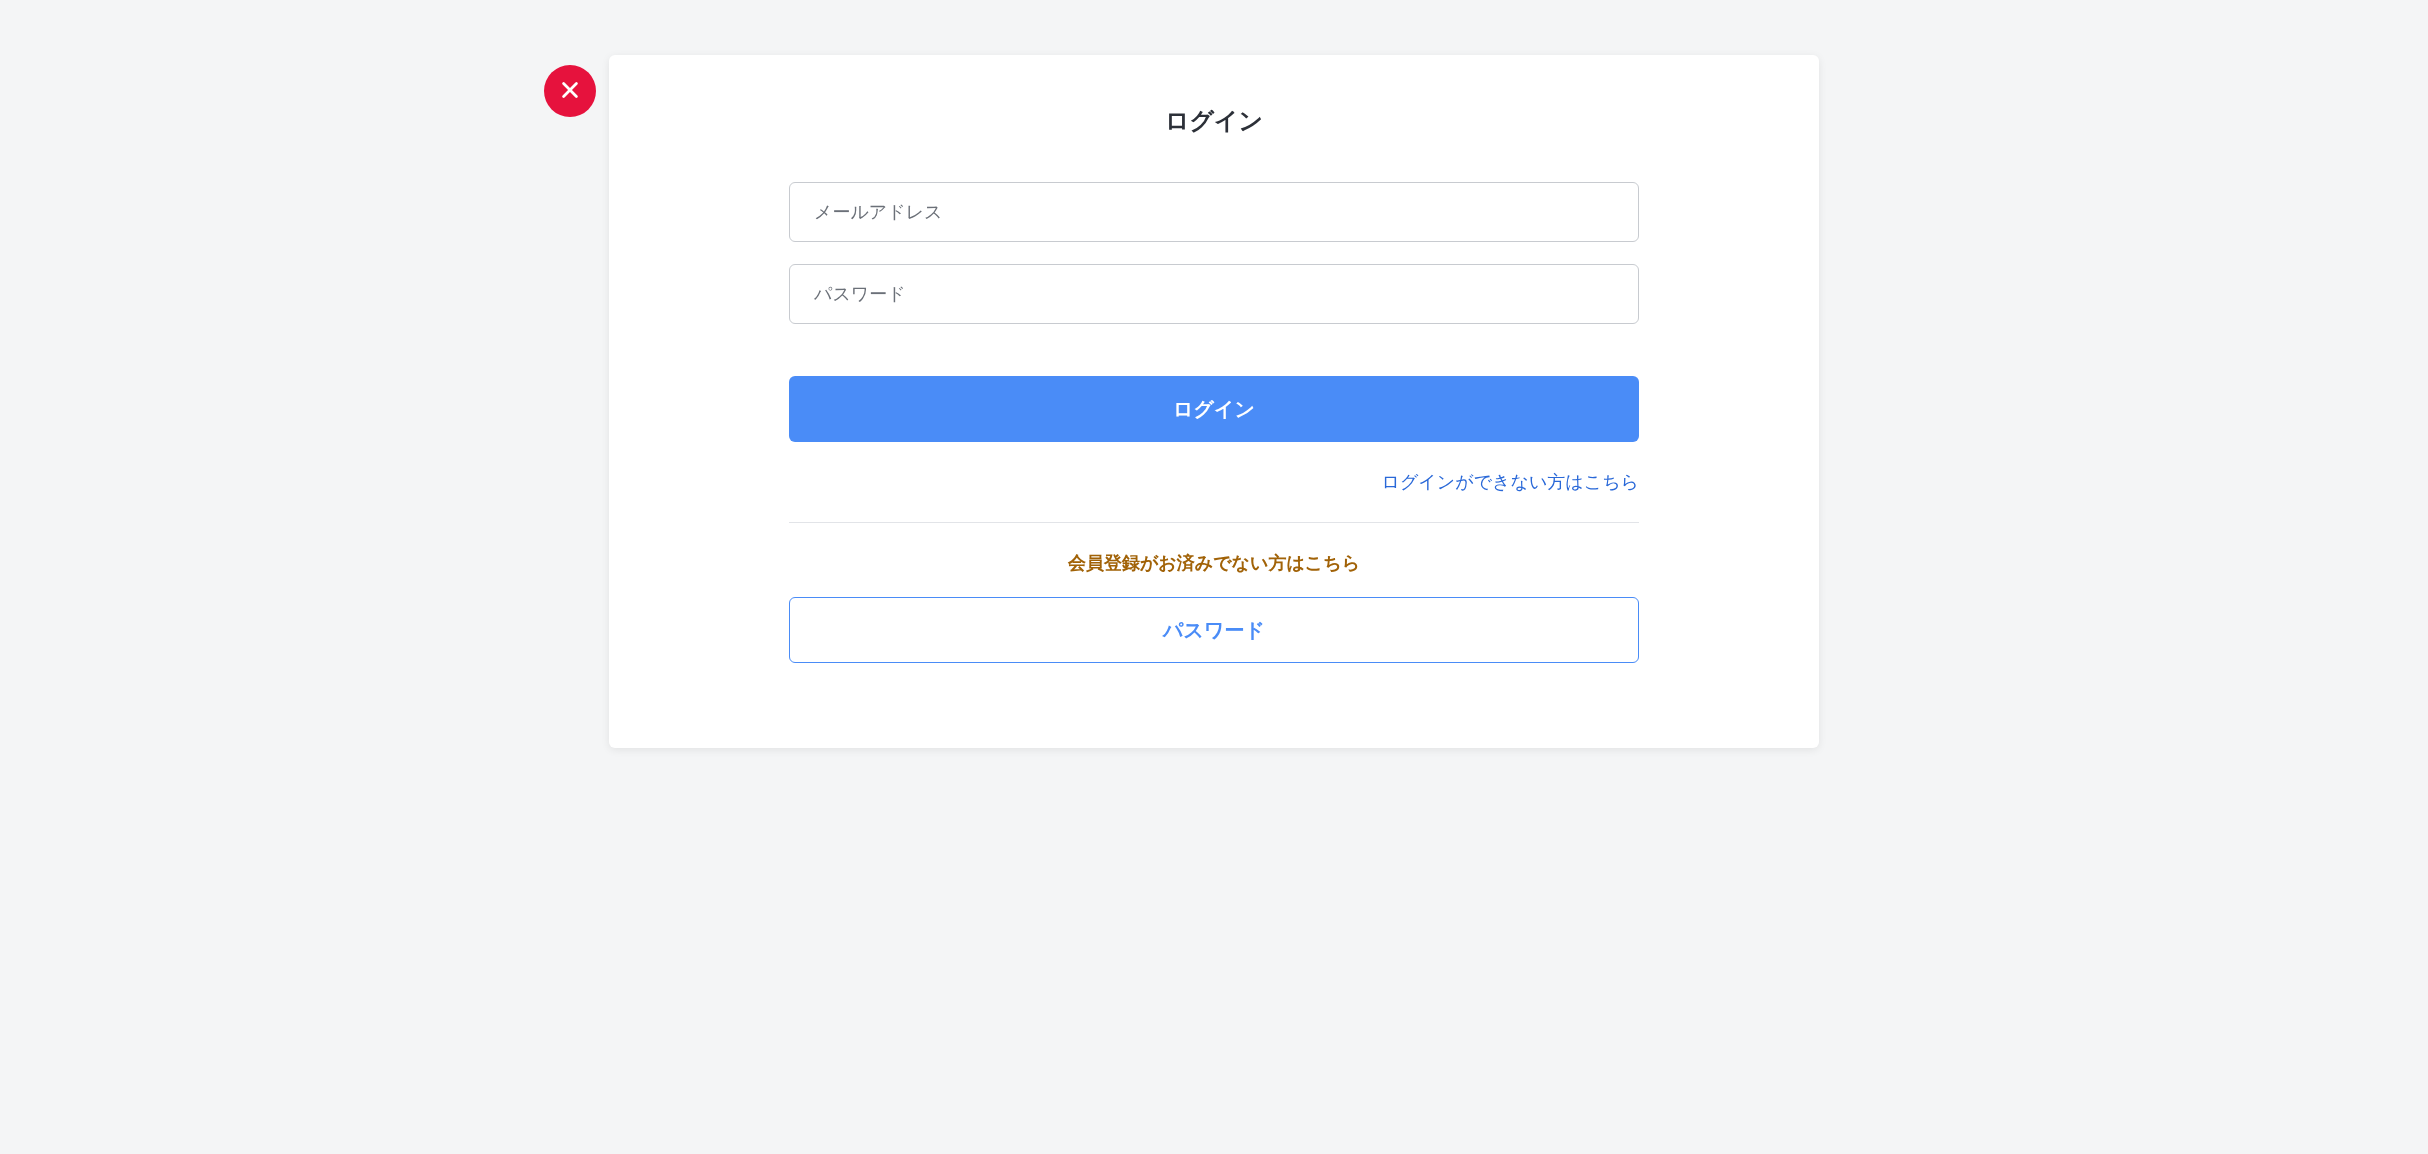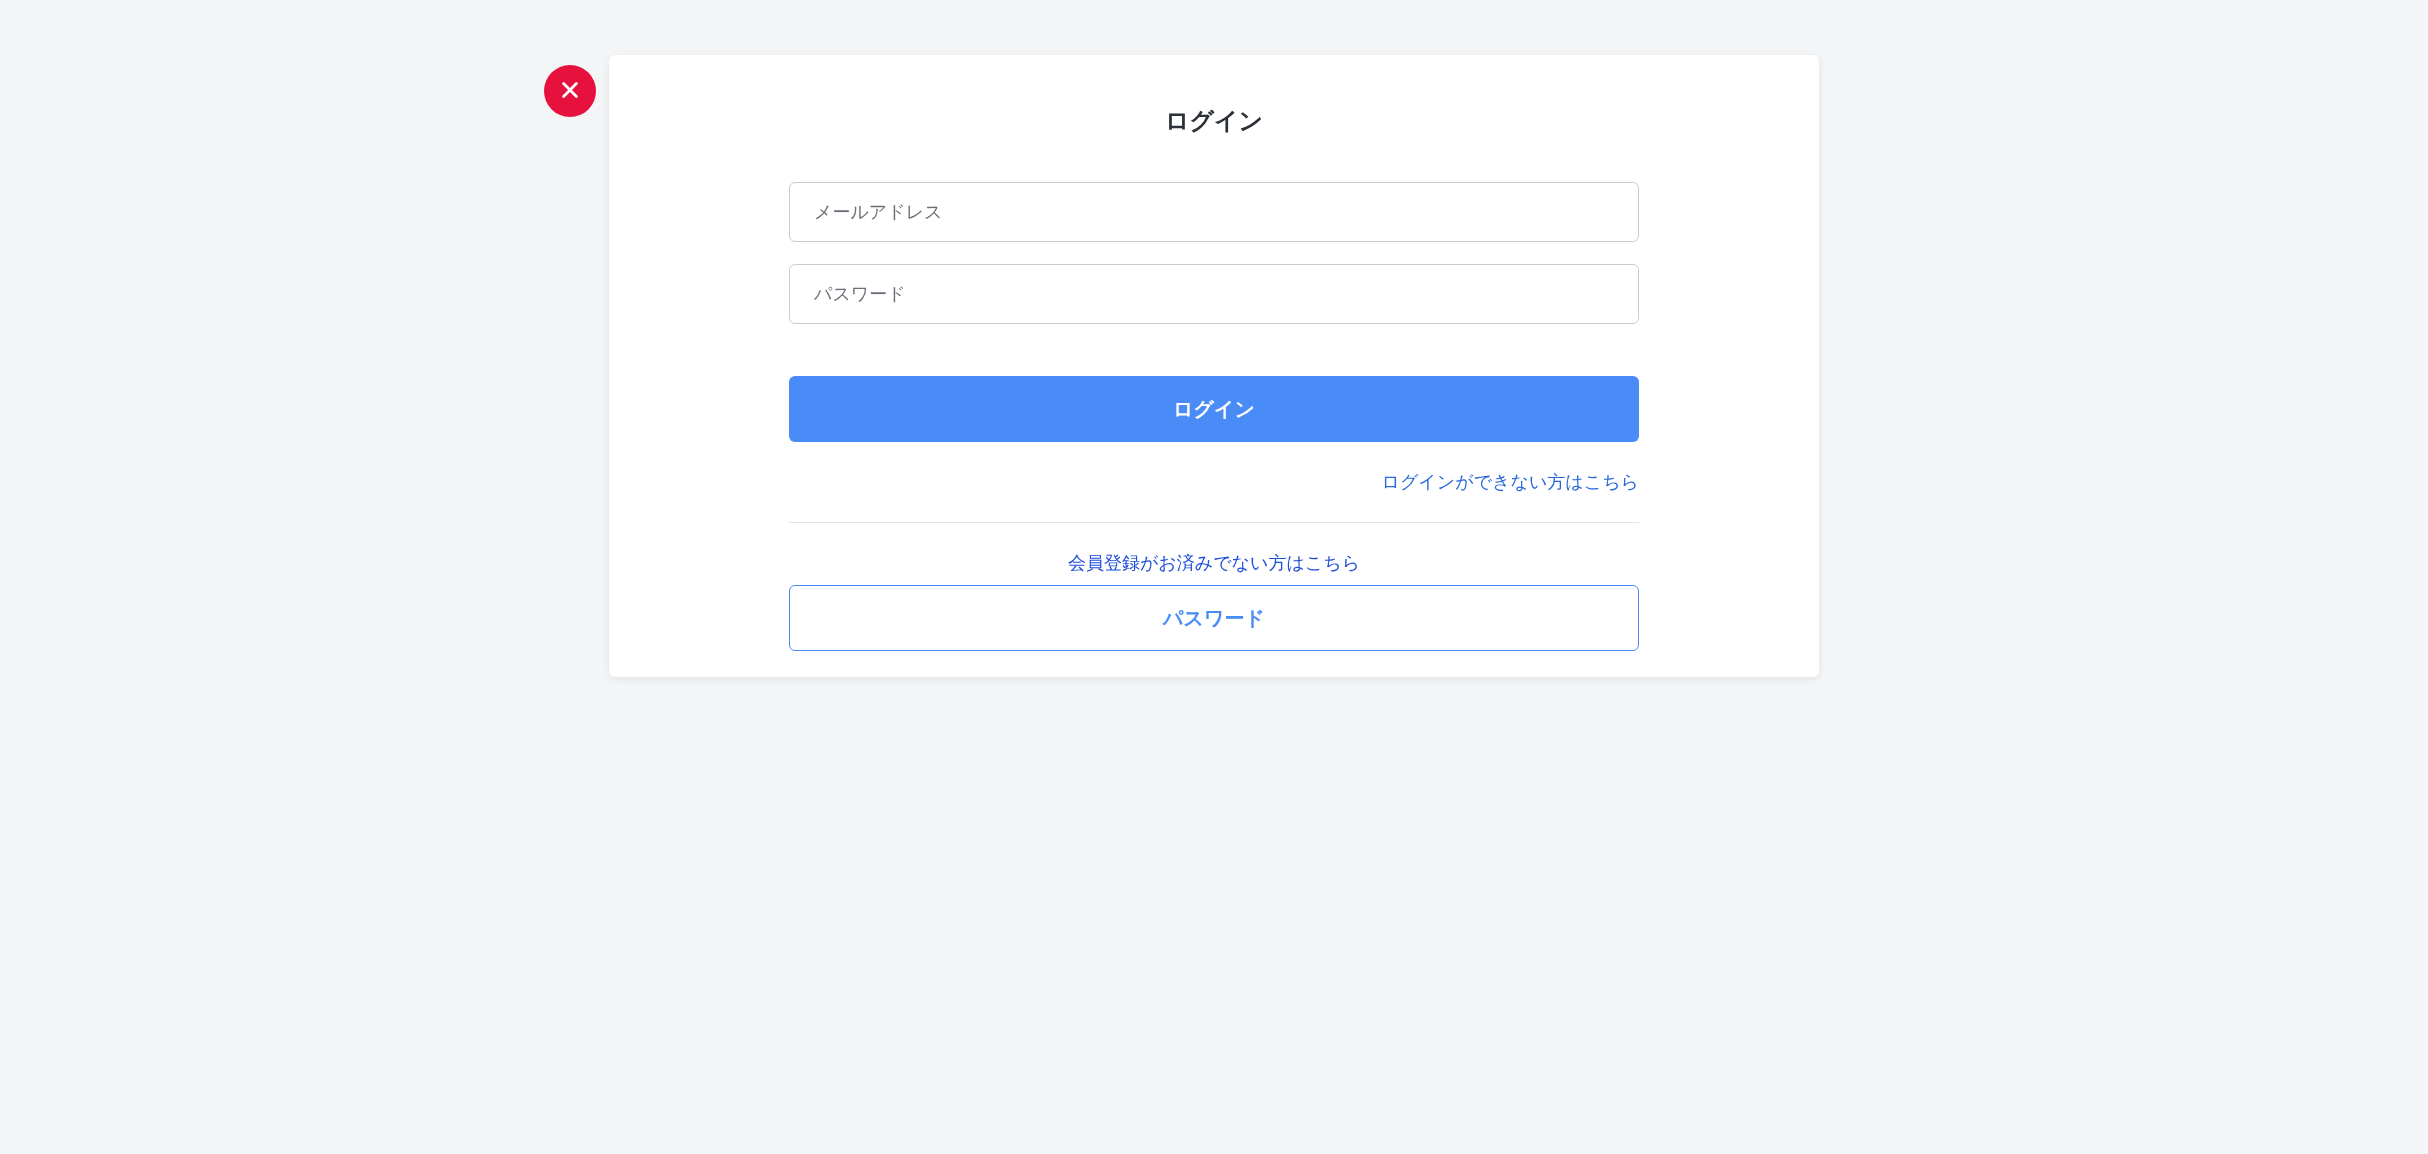--- a/index.html
+++ b/index.html
@@ -34,21 +34,21 @@
       z-index: 10;
     }
     .close-button svg {
       width: 22px;
       height: 22px;
     }
     .modal-card {
       background-color: #ffffff;
       border-radius: 6px;
       margin: 35px 85px 0 85px;
-      padding: 50px 180px 26px 180px;
+      padding: 50px 180px 85px 180px;
       box-shadow: 0 2px 8px rgba(0,0,0,0.08);
     }
     .modal-title {
       text-align: center;
       font-size: 24px;
       font-weight: 600;
       color: #2c3038;
       margin-bottom: 45px;
     }
     .input-field {
@@ -87,22 +87,23 @@
       margin-bottom: 28px;
     }
     .divider {
       border: none;
       border-top: 1px solid #e2e4e8;
       margin-bottom: 28px;
     }
     .register-prompt {
       text-align: center;
       font-size: 18px;
-      color: #1d4ed8;
-      margin-bottom: 10px;
+      color: #a16207;
+      margin-bottom: 22px;
+      font-weight: bold;
     }
     .secondary-button {
       width: 100%;
       height: 66px;
       background-color: #ffffff;
       border: 1.5px solid #4a8cf7;
       border-radius: 6px;
       color: #4a8cf7;
       font-size: 20px;
       font-weight: 600;

